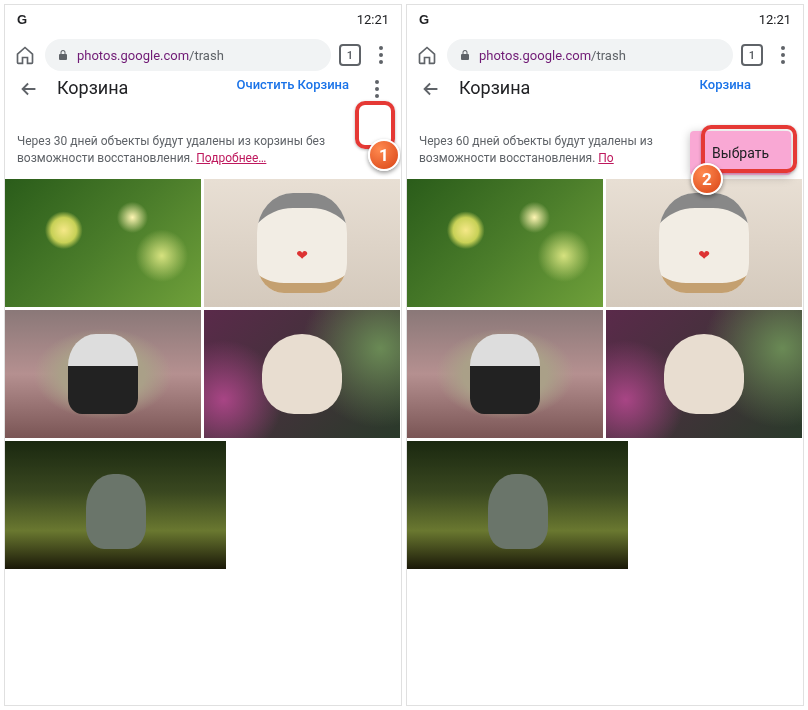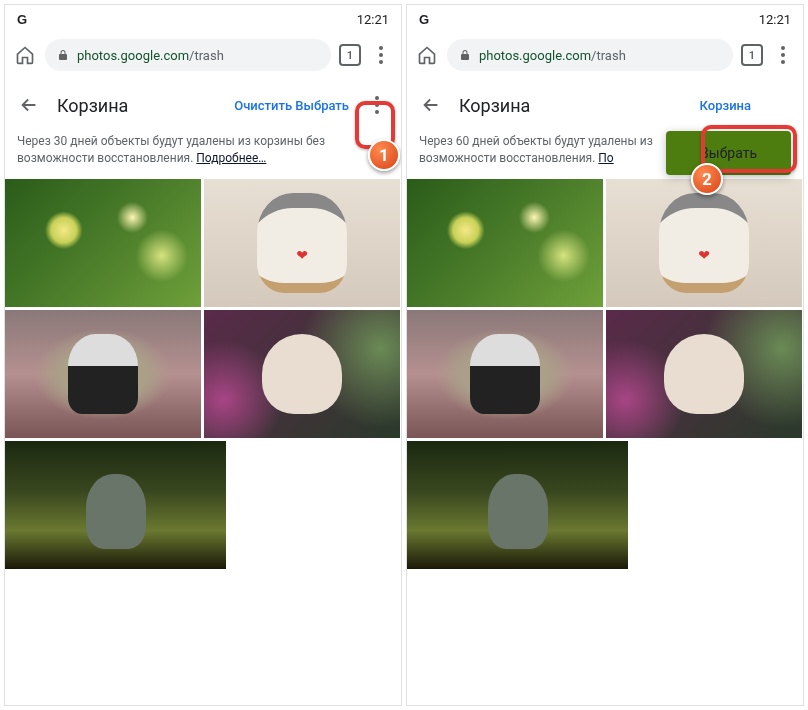--- a/index.html
+++ b/index.html
@@ -3,49 +3,49 @@
 <meta charset="utf-8">
 <style>
 * { box-sizing: border-box; margin: 0; padding: 0; }
 body { font-family: Roboto, Arial, sans-serif; background: #fff; display: flex; gap: 4px; padding: 4px; }
 .screen { width: 398px; height: 702px; background: #fff; border: 1px solid #e0e0e0; position: relative; overflow: hidden; }
 .statusbar { height: 28px; display: flex; align-items: center; justify-content: space-between; padding: 0 12px; font-size: 13px; color: #202124; }
 .statusbar .g-logo { font-weight: 700; font-family: 'Product Sans', Arial, sans-serif; }
 .browserbar { height: 44px; display: flex; align-items: center; padding: 0 8px; gap: 8px; }
 .home-icon { width: 24px; height: 24px; display: flex; align-items: center; justify-content: center; }
 .urlbar { flex: 1; height: 32px; background: #f1f3f4; border-radius: 16px; display: flex; align-items: center; padding: 0 12px; gap: 8px; font-size: 13px; color: #5f6368; }
-.url-domain { color: #14532d; }
+.url-domain { color: #701a75; }
 .tabcount { width: 22px; height: 22px; border: 2px solid #5f6368; border-radius: 4px; display: flex; align-items: center; justify-content: center; font-size: 11px; font-weight: 600; color: #5f6368; }
 .chrome-menu { width: 24px; display: flex; flex-direction: column; align-items: center; justify-content: center; gap: 3px; }
 .chrome-menu span { width: 4px; height: 4px; background: #5f6368; border-radius: 50%; }
-.appbar { height: 56px; display: flex; align-items: center; padding: 0 12px; gap: 16px; }
+.appbar { height: 56px; display: flex; align-items: flex-start; padding: 0 12px; gap: 16px; }
 .back-arrow { width: 24px; height: 24px; display: flex; align-items: center; justify-content: center; color: #5f6368; }
 .page-title { flex: 1; font-size: 18px; color: #202124; }
 .clear-link { color: #1a73e8; font-size: 13px; font-weight: 500; }
 .app-menu { width: 24px; height: 24px; display: flex; flex-direction: column; align-items: center; justify-content: center; gap: 3px; }
 .app-menu span { width: 4px; height: 4px; background: #5f6368; border-radius: 50%; }
 .notice { font-size: 12px; color: #5f6368; padding: 0 12px 12px 12px; line-height: 1.4; }
-.notice .more-link { color: #0f172a; text-decoration: underline; }
+.notice .more-link { color: #be185d; text-decoration: underline; }
 .grid { display: flex; flex-wrap: wrap; gap: 3px; padding: 0; }
 .thumb { height: 128px; position: relative; overflow: hidden; }
 .thumb.w1 { width: 196px; }
 .thumb.w2 { width: 221px; }
 .thumb.green { background: radial-gradient(circle at 30% 40%, #f5e888 0%, #c8d157 8%, transparent 12%), radial-gradient(circle at 65% 30%, #fff6b3 0%, transparent 10%), radial-gradient(circle at 80% 60%, #d6e27f 0%, transparent 15%), linear-gradient(135deg, #2a5c1a, #4a7c2a, #6fa03a); }
 .thumb.dogwhite { background: linear-gradient(180deg, #e8dfd4 0%, #d4c9bc 100%); display: flex; align-items: center; justify-content: center; }
 .thumb.dogwhite::after { content: ""; width: 90px; height: 100px; background: #f2ede4; border-radius: 40% 40% 30% 30%; box-shadow: inset 0 -30px 0 -20px #c4a070, inset 0 30px 0 -15px #888; }
 .thumb.dogwhite::before { content: "❤"; position: absolute; top: 68px; left: 50%; transform: translateX(-50%); color: #d33; font-size: 14px; z-index: 2; }
 .thumb.dogs { background: radial-gradient(ellipse at center, #aaa088 30%, transparent 50%), linear-gradient(180deg, #8a7878 0%, #b59090 50%, #7a5555 100%); display: flex; align-items: center; justify-content: center; }
 .thumb.dogs::after { content: ""; width: 70px; height: 80px; background: linear-gradient(180deg, #ddd 40%, #222 40%); border-radius: 40% 40% 20% 20%; }
 .thumb.cat { background: radial-gradient(circle at 10% 70%, #a84585 0%, transparent 30%), radial-gradient(circle at 90% 30%, #6a8a55 0%, transparent 40%), linear-gradient(135deg, #5a2a4a, #2a3a2a); display: flex; align-items: center; justify-content: center; }
 .thumb.cat::after { content: ""; width: 80px; height: 80px; background: #e8ddd0; border-radius: 50% 50% 40% 40%; }
 .thumb.monkey { background: linear-gradient(180deg, #1a2810 0%, #3a4820 40%, #6a7830 70%, #1a1808 100%); display: flex; align-items: center; justify-content: center; }
 .thumb.monkey::after { content: ""; width: 60px; height: 75px; background: #6a756a; border-radius: 45% 45% 30% 30%; position: absolute; bottom: 20px; }
 .highlight-box { position: absolute; border: 4px solid #e53935; border-radius: 10px; box-shadow: 0 1px 3px rgba(0,0,0,0.3); }
 .step-badge { position: absolute; width: 32px; height: 32px; border-radius: 50%; background: radial-gradient(circle at 35% 30%, #ff8a50, #d84315); border: 2px solid #fff; box-shadow: 0 2px 4px rgba(0,0,0,0.4); display: flex; align-items: center; justify-content: center; color: #fff; font-weight: 700; font-size: 17px; }
-.popup { position: absolute; background: #4d7c0f; border-radius: 4px; box-shadow: 0 2px 10px rgba(0,0,0,0.25); padding: 14px 34px; font-size: 14px; color: #202124; }
+.popup { position: absolute; background: #f9a8d4; border-radius: 4px; box-shadow: 0 2px 10px rgba(0,0,0,0.25); padding: 14px 22px; font-size: 14px; color: #202124; }
 svg { display: block; }
 </style>
 </head>
 <body>
 
 <div class="screen">
   <div class="statusbar">
     <span class="g-logo">G</span>
     <span>12:21</span>
   </div>
@@ -68,21 +68,21 @@
         <span></span>
       </div>
   </div>
   <div class="appbar">
     <div class="back-arrow">
       <svg width="22" height="22" viewBox="0 0 24 24" fill="none" stroke="#5f6368" stroke-width="2">
           <path d="M19 12H5M11 6l-6 6 6 6"></path>
         </svg>
     </div>
     <div class="page-title">Корзина</div>
-    <div class="clear-link">Очистить Выбрать</div>
+    <div class="clear-link">Очистить Корзина</div>
     <div class="app-menu">
         <span></span>
         <span></span>
         <span></span>
       </div>
   </div>
   <div class="notice">
     <span>Через 30 дней объекты будут удалены из корзины без возможности восстановления. </span><a class="more-link">Подробнее…</a>
   </div>
   <div class="grid">

